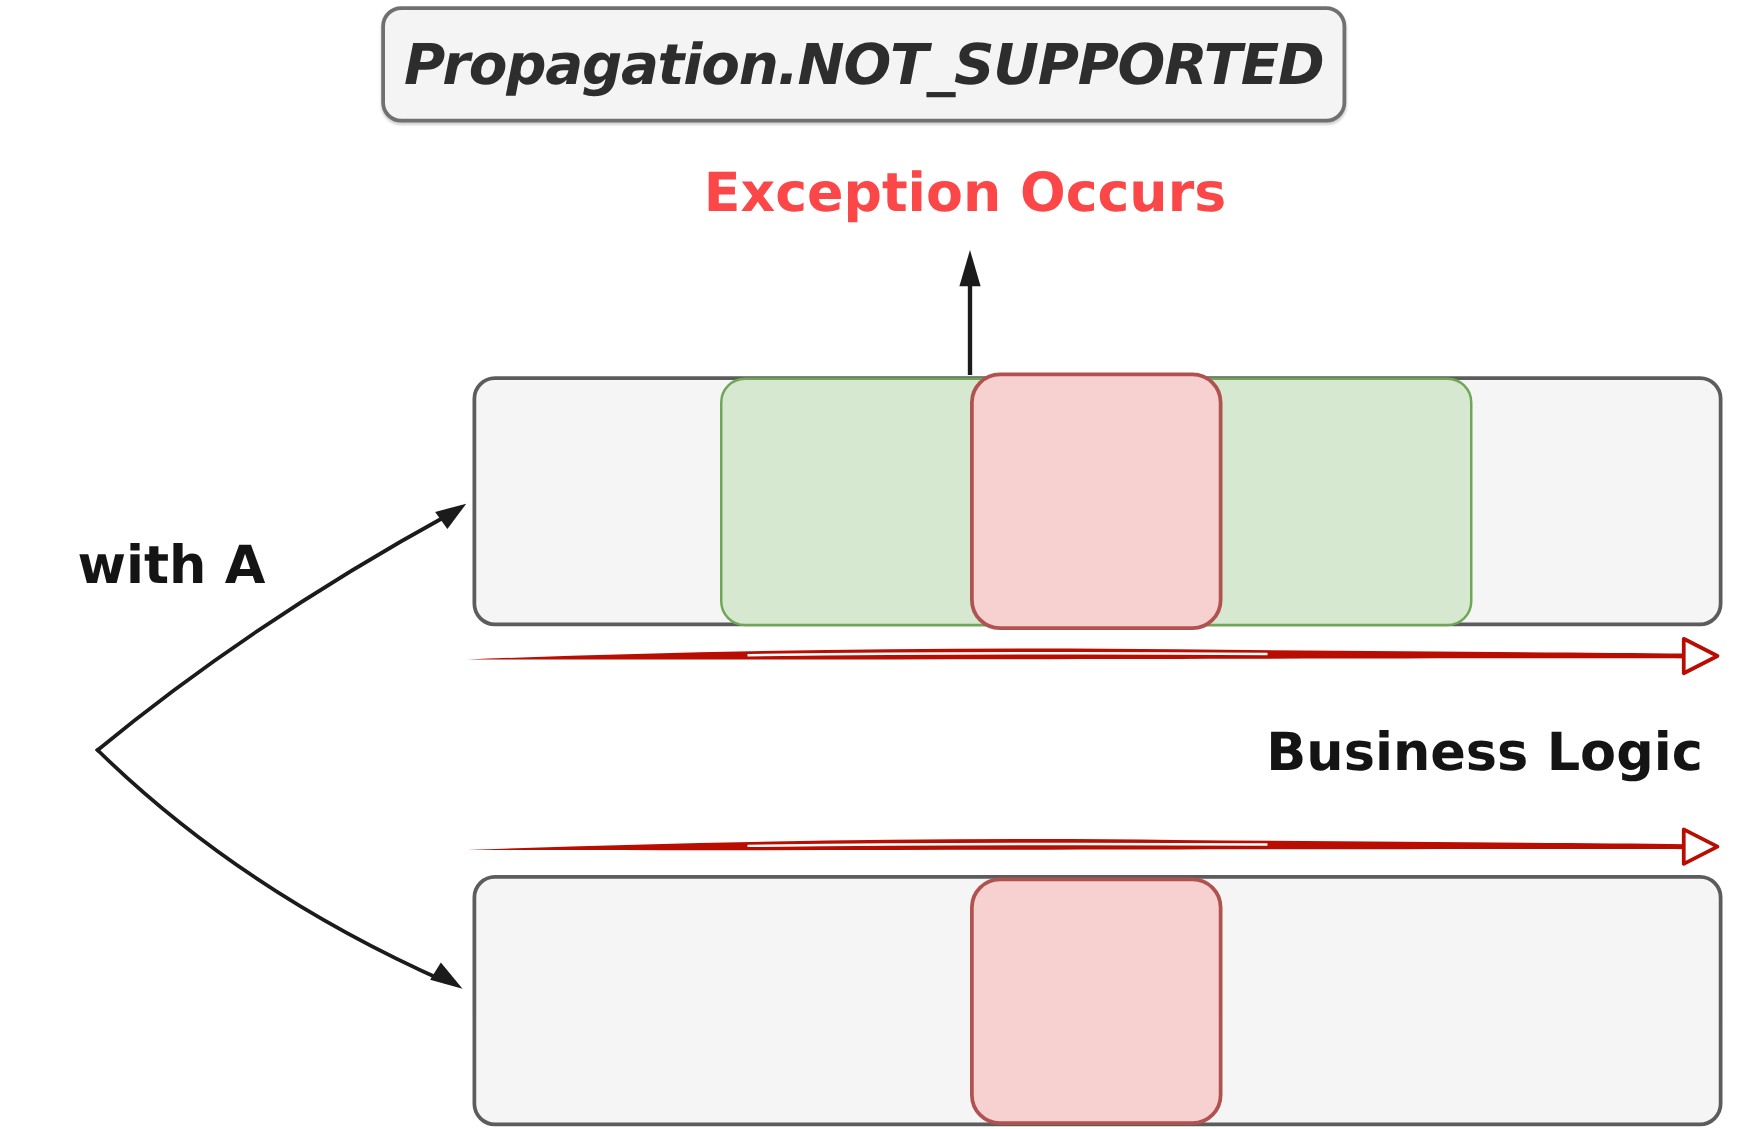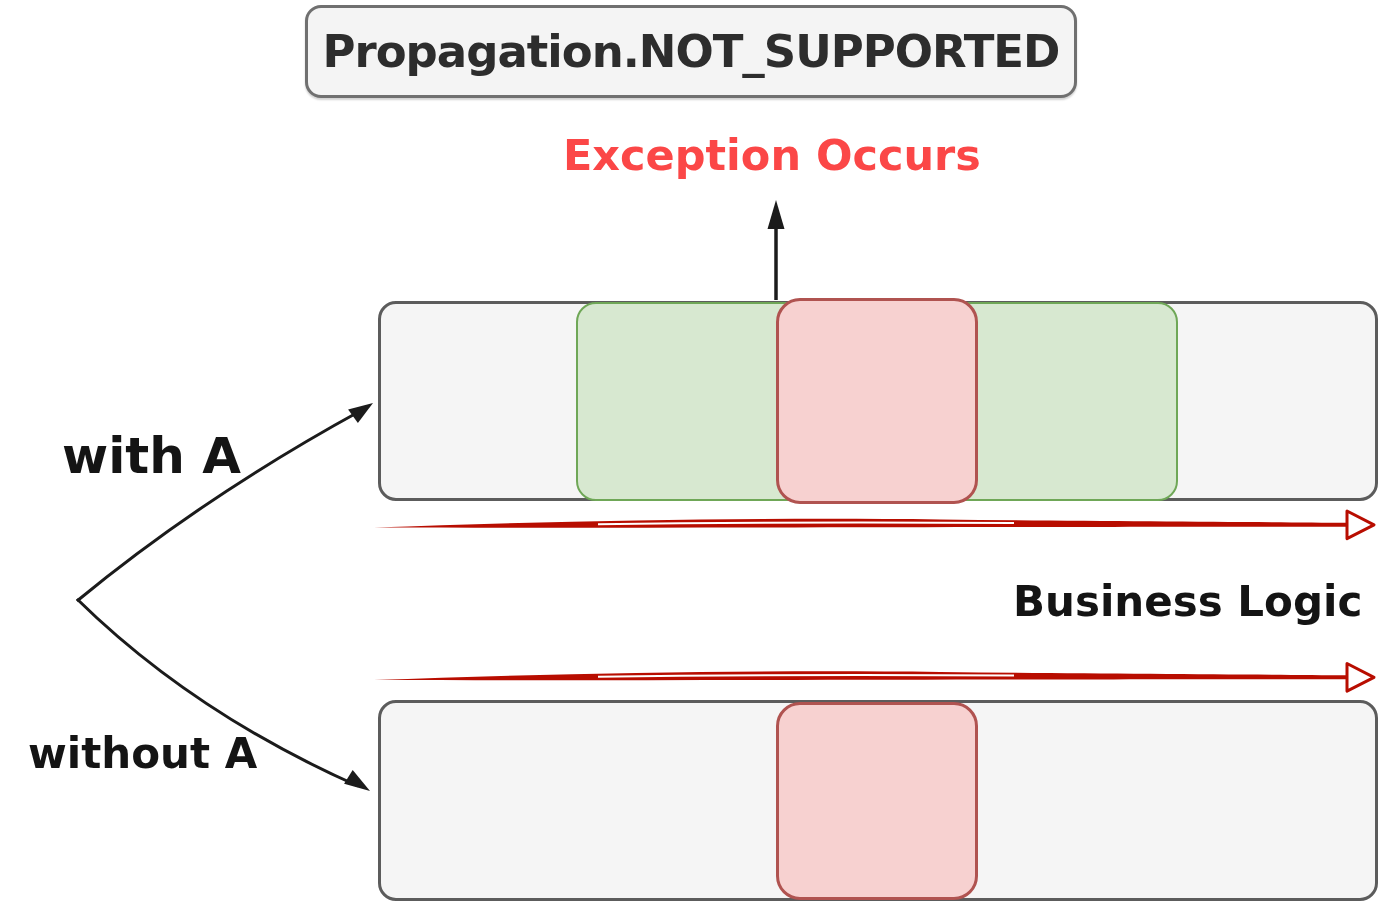--- a/index.html
+++ b/index.html
@@ -29,39 +29,40 @@
     display: flex;
     align-items: center;
     justify-content: center;
   }
   .title-text {
     font-size: 45px;
     font-weight: 600;
     letter-spacing: -1px;
     color: #2d2d2d;
     white-space: nowrap;
+    font-style: italic;
   }
   .hand-label {
     position: absolute;
     font-weight: 600;
     color: #141414;
     white-space: nowrap;
   }
   .exception-label {
     left: 563px;
     top: 130px;
     width: 410px;
     text-align: left;
     font-size: 43px;
     color: #fb4747;
   }
   .with-a-label {
     left: 62px;
     top: 427px;
-    font-size: 50px;
+    font-size: 42px;
   }
   .without-a-label {
     left: 28px;
     top: 729px;
     font-size: 42px;
   }
   .business-logic-label {
     left: 1013px;
     top: 577px;
     width: 335px;
@@ -112,21 +113,20 @@
 <div class="stage">
 
   <div class="title-box">
     <span class="title-text">Propagation.NOT_SUPPORTED</span>
   </div>
 
   <div class="hand-label exception-label">Exception Occurs</div>
 
   <div class="hand-label with-a-label">with A</div>
 
-  <div class="hand-label without-a-label">without A</div>
 
   <div class="hand-label business-logic-label">Business Logic</div>
 
   <div class="bar bar-top"></div>
 
   <div class="suspended-section"></div>
 
   <div class="exception-section exception-top"></div>
 
   <div class="bar bar-bottom"></div>

